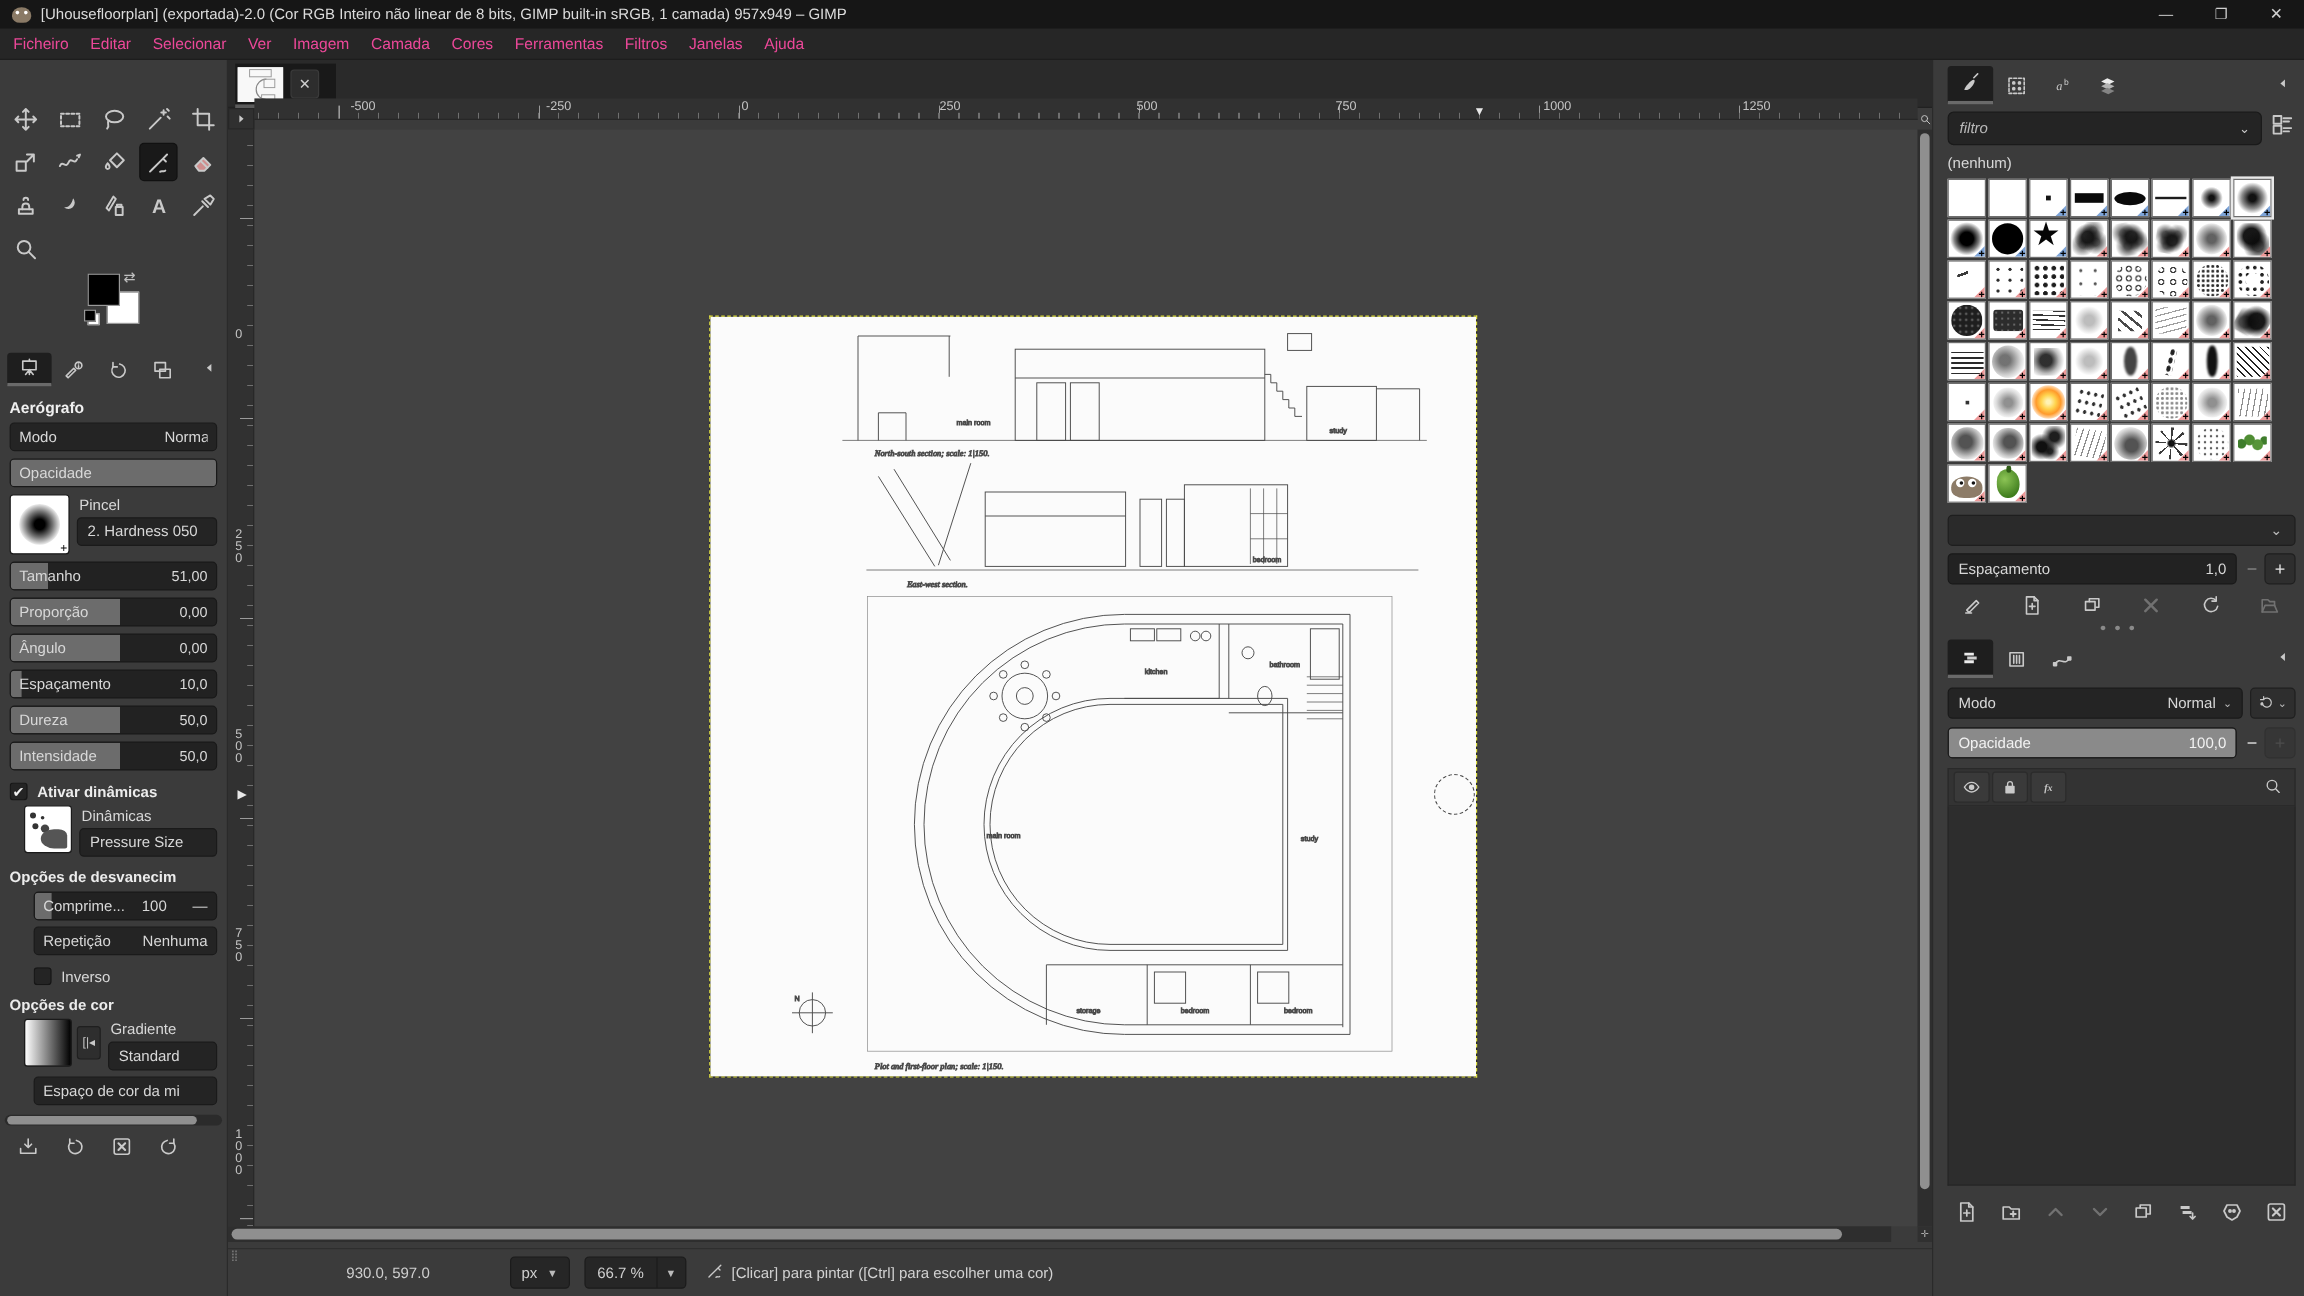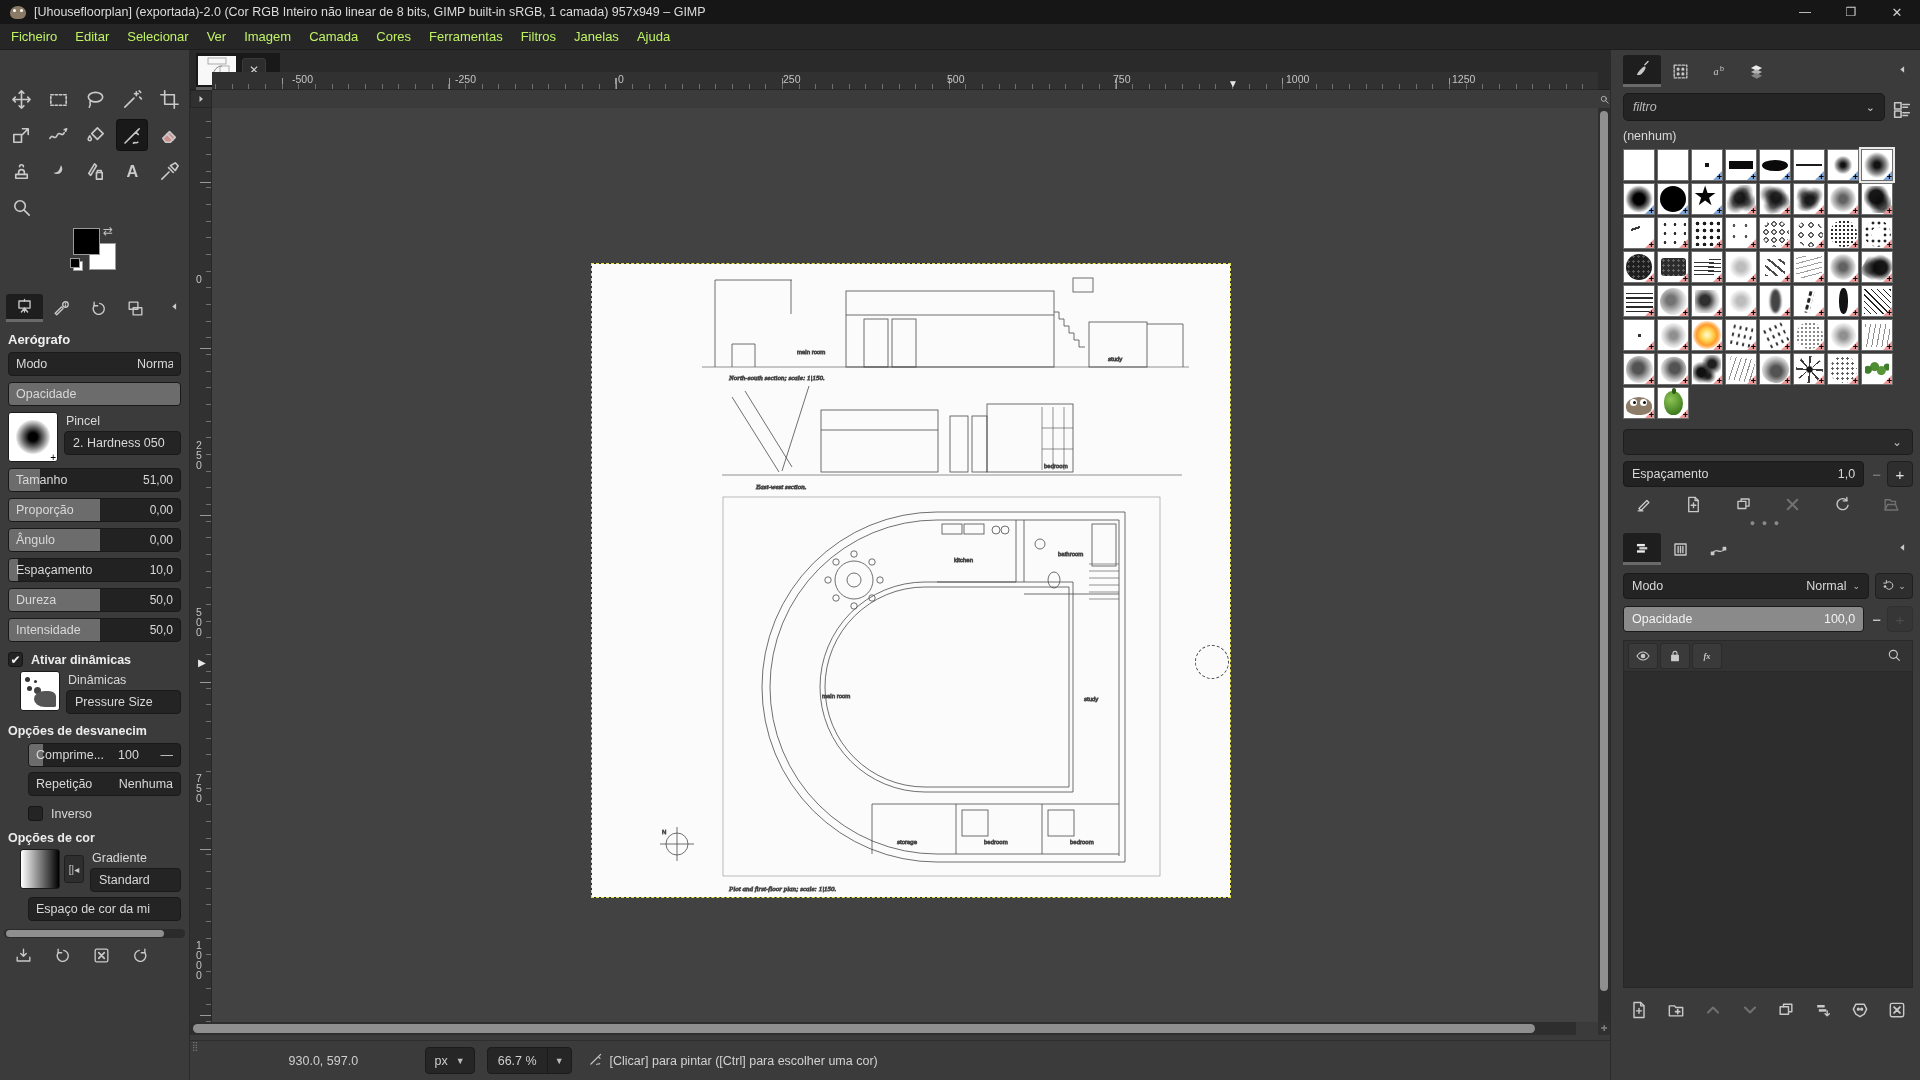--- a/index.html
+++ b/index.html
@@ -10,21 +10,21 @@
     display:flex;align-items:center;color:#dcdcdc;font-size:12.5px}
   .appicon{width:16px;height:13px;margin:0 8px 0 10px;background:radial-gradient(circle at 35% 40%,#b9a astretch);
     background:#8a7a66;border-radius:50% 50% 42% 42%;position:relative}
   .appicon::before{content:"";position:absolute;left:3px;top:3px;width:3px;height:3px;background:#fff;border-radius:50%}
   .appicon::after{content:"";position:absolute;right:3px;top:3px;width:3px;height:3px;background:#fff;border-radius:50%}
   .winbtns{margin-left:auto;display:flex}
   .winbtn{width:46px;height:24px;display:flex;align-items:center;justify-content:center;color:#cfcfcf;font-size:12px}
   .winbtn:last-child{font-size:13px}
   .menubar{position:absolute;left:0;top:24px;width:1920px;height:26px;background:#262626;
     border-bottom:1px solid #1d1d1d;display:flex;align-items:center;padding-left:2px}
-  .menuitem{padding:4px 9px;color:#bef264;font-size:13px}
+  .menuitem{padding:4px 9px;color:#ec4899;font-size:13px}
 
   
   .leftpanel{position:absolute;left:0;top:50px;width:190px;height:1030px;background:#3b3b3b;
     border-right:1px solid #2a2a2a;overflow:hidden}
   .toolgrid{margin:34px 0 0 6px;width:182px;display:grid;grid-template-columns:repeat(5,30px);gap:6px 7px}
   .toolbtn{width:30px;height:30px;border-radius:3px;display:flex;align-items:center;justify-content:center}
   .toolbtn svg{width:23px;height:23px}
   .toolbtn.active{background:#191919;box-shadow:0 0 0 1px #111}
   .swatches{position:relative;height:50px;margin-top:6px}
   .fgswatch{position:absolute;left:73px;top:0;width:27px;height:27px;background:#000;border:1px solid #9a9a9a;z-index:2}
@@ -88,21 +88,21 @@
   
   .center{position:absolute;left:190px;top:50px;width:1420px;height:1030px;background:#3b3b3b}
   .tabstrip{position:absolute;left:0;top:0;width:1420px;height:40px;background:#2a2a2a;border-bottom:1px solid #212121}
   .imgtab{position:absolute;left:6px;top:3px;width:84px;height:37px;background:#191919;border-bottom:3px solid #5c5c5c;
     display:flex;align-items:center}
   .imgtab .tthumb{width:38px;height:29px;background:#f8f8f8;margin-left:2px}
   .closebtn{width:24px;height:24px;margin-left:6px;background:#2d2d2d;border:1px solid #3a3a3a;border-radius:3px;
     display:flex;align-items:center;justify-content:center;color:#cfcfcf;font-size:12px}
   .rcorner{position:absolute;left:0;top:40px;width:22px;height:18px;background:#303030;border:1px solid #262626;
     display:flex;align-items:center;justify-content:center}
-  .hruler{position:absolute;left:22px;top:22px;width:1386px;height:18px;background:#313131;border-bottom:1px solid #272727;
+  .hruler{position:absolute;left:22px;top:32px;width:1386px;height:18px;background:#313131;border-bottom:1px solid #272727;
     overflow:hidden;
     background-image:repeating-linear-gradient(90deg,#707070 0 1px,transparent 1px 16.675px),
                      repeating-linear-gradient(90deg,#9a9a9a 0 1px,transparent 1px 166.75px);
     background-size:100% 5px,100% 11px;background-repeat:no-repeat;background-position:2.8px 100%,69.5px 100%}
   .hruler span{position:absolute;top:1px;font-size:10.5px;color:#c4c4c4}
   .hmarker{position:absolute;top:6px;color:#e8e8e8;font-size:10px}
   .vruler{position:absolute;left:0;top:58px;width:22px;height:914px;background:#313131;border-right:1px solid #272727;
     overflow:hidden;
     background-image:repeating-linear-gradient(0deg,#707070 0 1px,transparent 1px 16.675px),
                      repeating-linear-gradient(0deg,#9a9a9a 0 1px,transparent 1px 166.75px);
@@ -138,21 +138,21 @@
   .stool svg{width:16px;height:16px}
   .shint{margin-left:6px;color:#d2d2d2}
   .chev{font-size:9px;color:#bbb}
 
   
   .rightpanel{position:absolute;left:1610px;top:50px;width:310px;height:1030px;background:#3b3b3b;
     border-left:1px solid #2a2a2a;padding:0 0 0 0}
   .rtabs{margin:5px 0 0 12px;display:flex;height:32px;position:relative;width:286px}
   .rtabs .docktab{width:38px;height:32px}
   .rtabs .tabmenu{right:0;top:8px}
-  .filterrow{margin:6px 0 0 12px;display:flex;align-items:flex-end;width:290px}
+  .filterrow{margin:6px 0 0 12px;display:flex;align-items:flex-start;width:290px}
   .filterbox{flex:1;height:28px;background:#242424;border:1px solid #1a1a1a;border-radius:5px;display:flex;
     align-items:center;padding:0 9px;color:#b9b9b9;font-style:italic}
   .filterbox .chev{margin-left:auto;font-size:11px;color:#ccc}
   .viewbtn{width:22px;height:22px;margin-left:6px}
   .nonelabel{margin:8px 0 0 12px;color:#d8d8d8}
   .brushgrid{margin:6px 0 0 12px;width:274px;display:grid;grid-template-columns:repeat(8,32px);gap:2px}
   .bcell{width:32px;height:32px;background:#fff;border:1px solid #6e6e6e;position:relative;overflow:hidden}
   .bcell.sel{outline:2px solid #e8e8e8;z-index:2}
   .bi{position:absolute;inset:0;margin:auto}
   .bb{position:absolute;right:0;bottom:0;width:0;height:0;border-style:solid;border-width:0 0 9px 9px;

